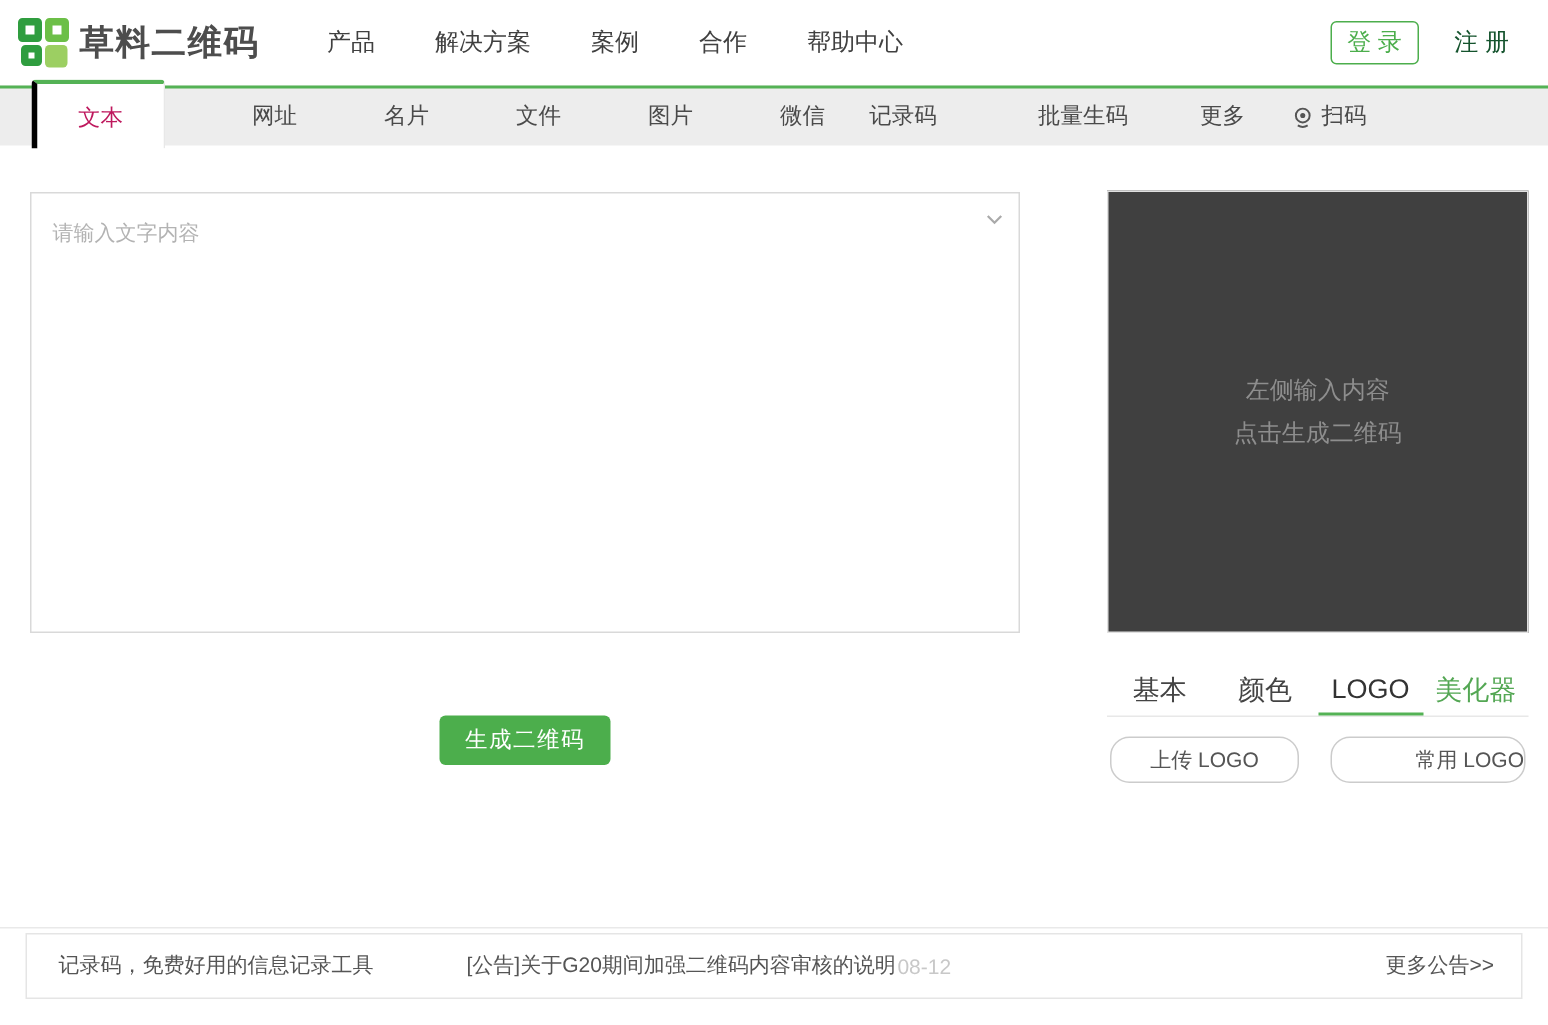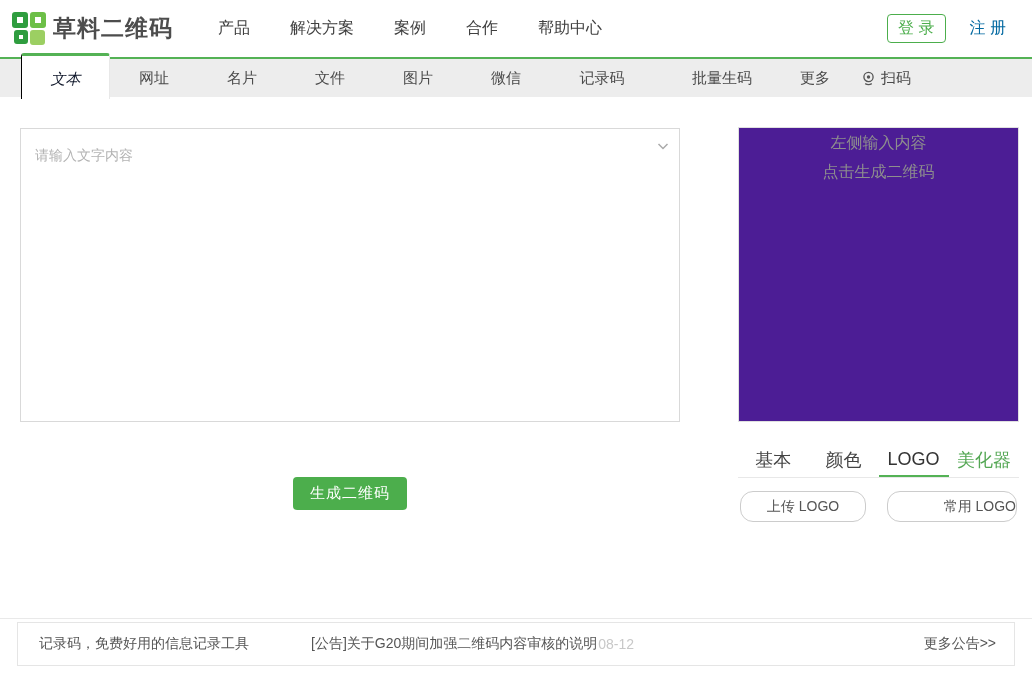--- a/index.html
+++ b/index.html
@@ -25,32 +25,32 @@
   .logo-icon .sq{border-radius:3px;}
   .sq-tl{border:5px solid var(--logo-dark-green);}
   .sq-tr{border:5px solid var(--logo-mid-green);}
   .sq-bl{border:5px solid var(--logo-dark-green);width:14px;height:14px;align-self:start;justify-self:end;}
   .sq-br{background:var(--logo-light-green);width:15px;height:15px;}
   .logo-text{font-size:23px;font-weight:bold;color:#4d4d4d;margin-left:7px;letter-spacing:1px;}
   .nav{display:flex;margin-left:45px;gap:40px;font-size:16px;color:#404040;}
   .nav-item{cursor:pointer;white-space:nowrap;}
   .header-right{margin-left:auto;margin-right:26px;display:flex;align-items:center;gap:24px;font-size:16px;}
   .login-btn{border:1px solid var(--brand-green);color:var(--brand-green);background:#fff;border-radius:4px;padding:3px 10px;font-size:16px;cursor:pointer;font-family:inherit;}
-  .register-link{color:#0369a1;cursor:pointer;}
+  .register-link{color:#14532d;cursor:pointer;}
 
   
   .tabbar{position:absolute;left:0;top:57px;width:1032px;height:40px;background:#ededed;border-top:2px solid var(--tab-green);display:flex;}
   .tab{height:38px;line-height:38px;text-align:center;font-size:15px;color:#4a4a4a;cursor:pointer;white-space:nowrap;}
   .tab.first{margin-left:21px;}
-  .tab.w88{width:88px;}
+  .tab.w88{width:88px;text-align:right;}
   .tab.active{
     width:89px;position:relative;margin-top:-6px;height:46px;line-height:46px;
     background:#fff;border-top:3px solid var(--tab-green);
-    border-left:1px solid #000000;border-right:1px solid #e8e8e8;
-    border-radius:3px 3px 0 0;color:#0f172a;z-index:2;font-style:italic;
+    border-left:4px solid #000000;border-right:1px solid #e8e8e8;
+    border-radius:3px 3px 0 0;color:#be185d;z-index:2;
   }
   .tab.green{color:var(--link-green);}
   .tab-scan{display:flex;align-items:center;justify-content:center;gap:5px;}
   .scan-icon{display:inline-flex;}
 
   
   .editor-box{position:absolute;left:20px;top:128px;width:660px;height:294px;border:1px solid #d9d9d9;background:#fff;}
   .editor-box textarea{
     width:100%;height:100%;border:none;outline:none;resize:none;
     padding:18px 30px 18px 14px;font-size:14px;color:#333;font-family:inherit;background:transparent;
@@ -58,22 +58,22 @@
   .editor-box textarea::placeholder{color:#b3b3b3;}
   .editor-chevron{position:absolute;right:8px;top:9px;cursor:pointer;line-height:0;}
   .generate-btn{
     position:absolute;left:293px;top:477px;width:114px;height:33px;
     background:var(--brand-green);color:#fff;font-size:15px;border:none;border-radius:4px;
     cursor:pointer;font-family:inherit;letter-spacing:1px;
   }
 
   
   .preview-box{
-    position:absolute;left:738px;top:127px;width:281px;height:295px;border:1px solid #e0e0e0;background:#4c1d95;
-    display:flex;flex-direction:column;align-items:center;
+    position:absolute;left:738px;top:127px;width:281px;height:295px;border:1px solid #e0e0e0;background:#404040;
+    display:flex;flex-direction:column;align-items:center;justify-content:center;
     color:#8e8e8e;font-size:16px;line-height:29px;text-align:center;font-family:Liberation Serif, serif;
   }
   .style-tabs{
     position:absolute;left:738px;top:443px;width:281px;height:35px;
     display:flex;border-bottom:1px solid #e8e8e8;font-size:18px;color:#444;
   }
   .style-tab{flex:1;display:flex;align-items:center;justify-content:center;cursor:pointer;height:100%;}
   .style-tab.active{border-bottom:2px solid var(--tab-green);margin-bottom:-1px;color:#333;}
   .style-tab.green{color:var(--link-green);}
   .logo-btn-row{position:absolute;left:740px;top:491px;width:279px;display:flex;gap:21px;}

